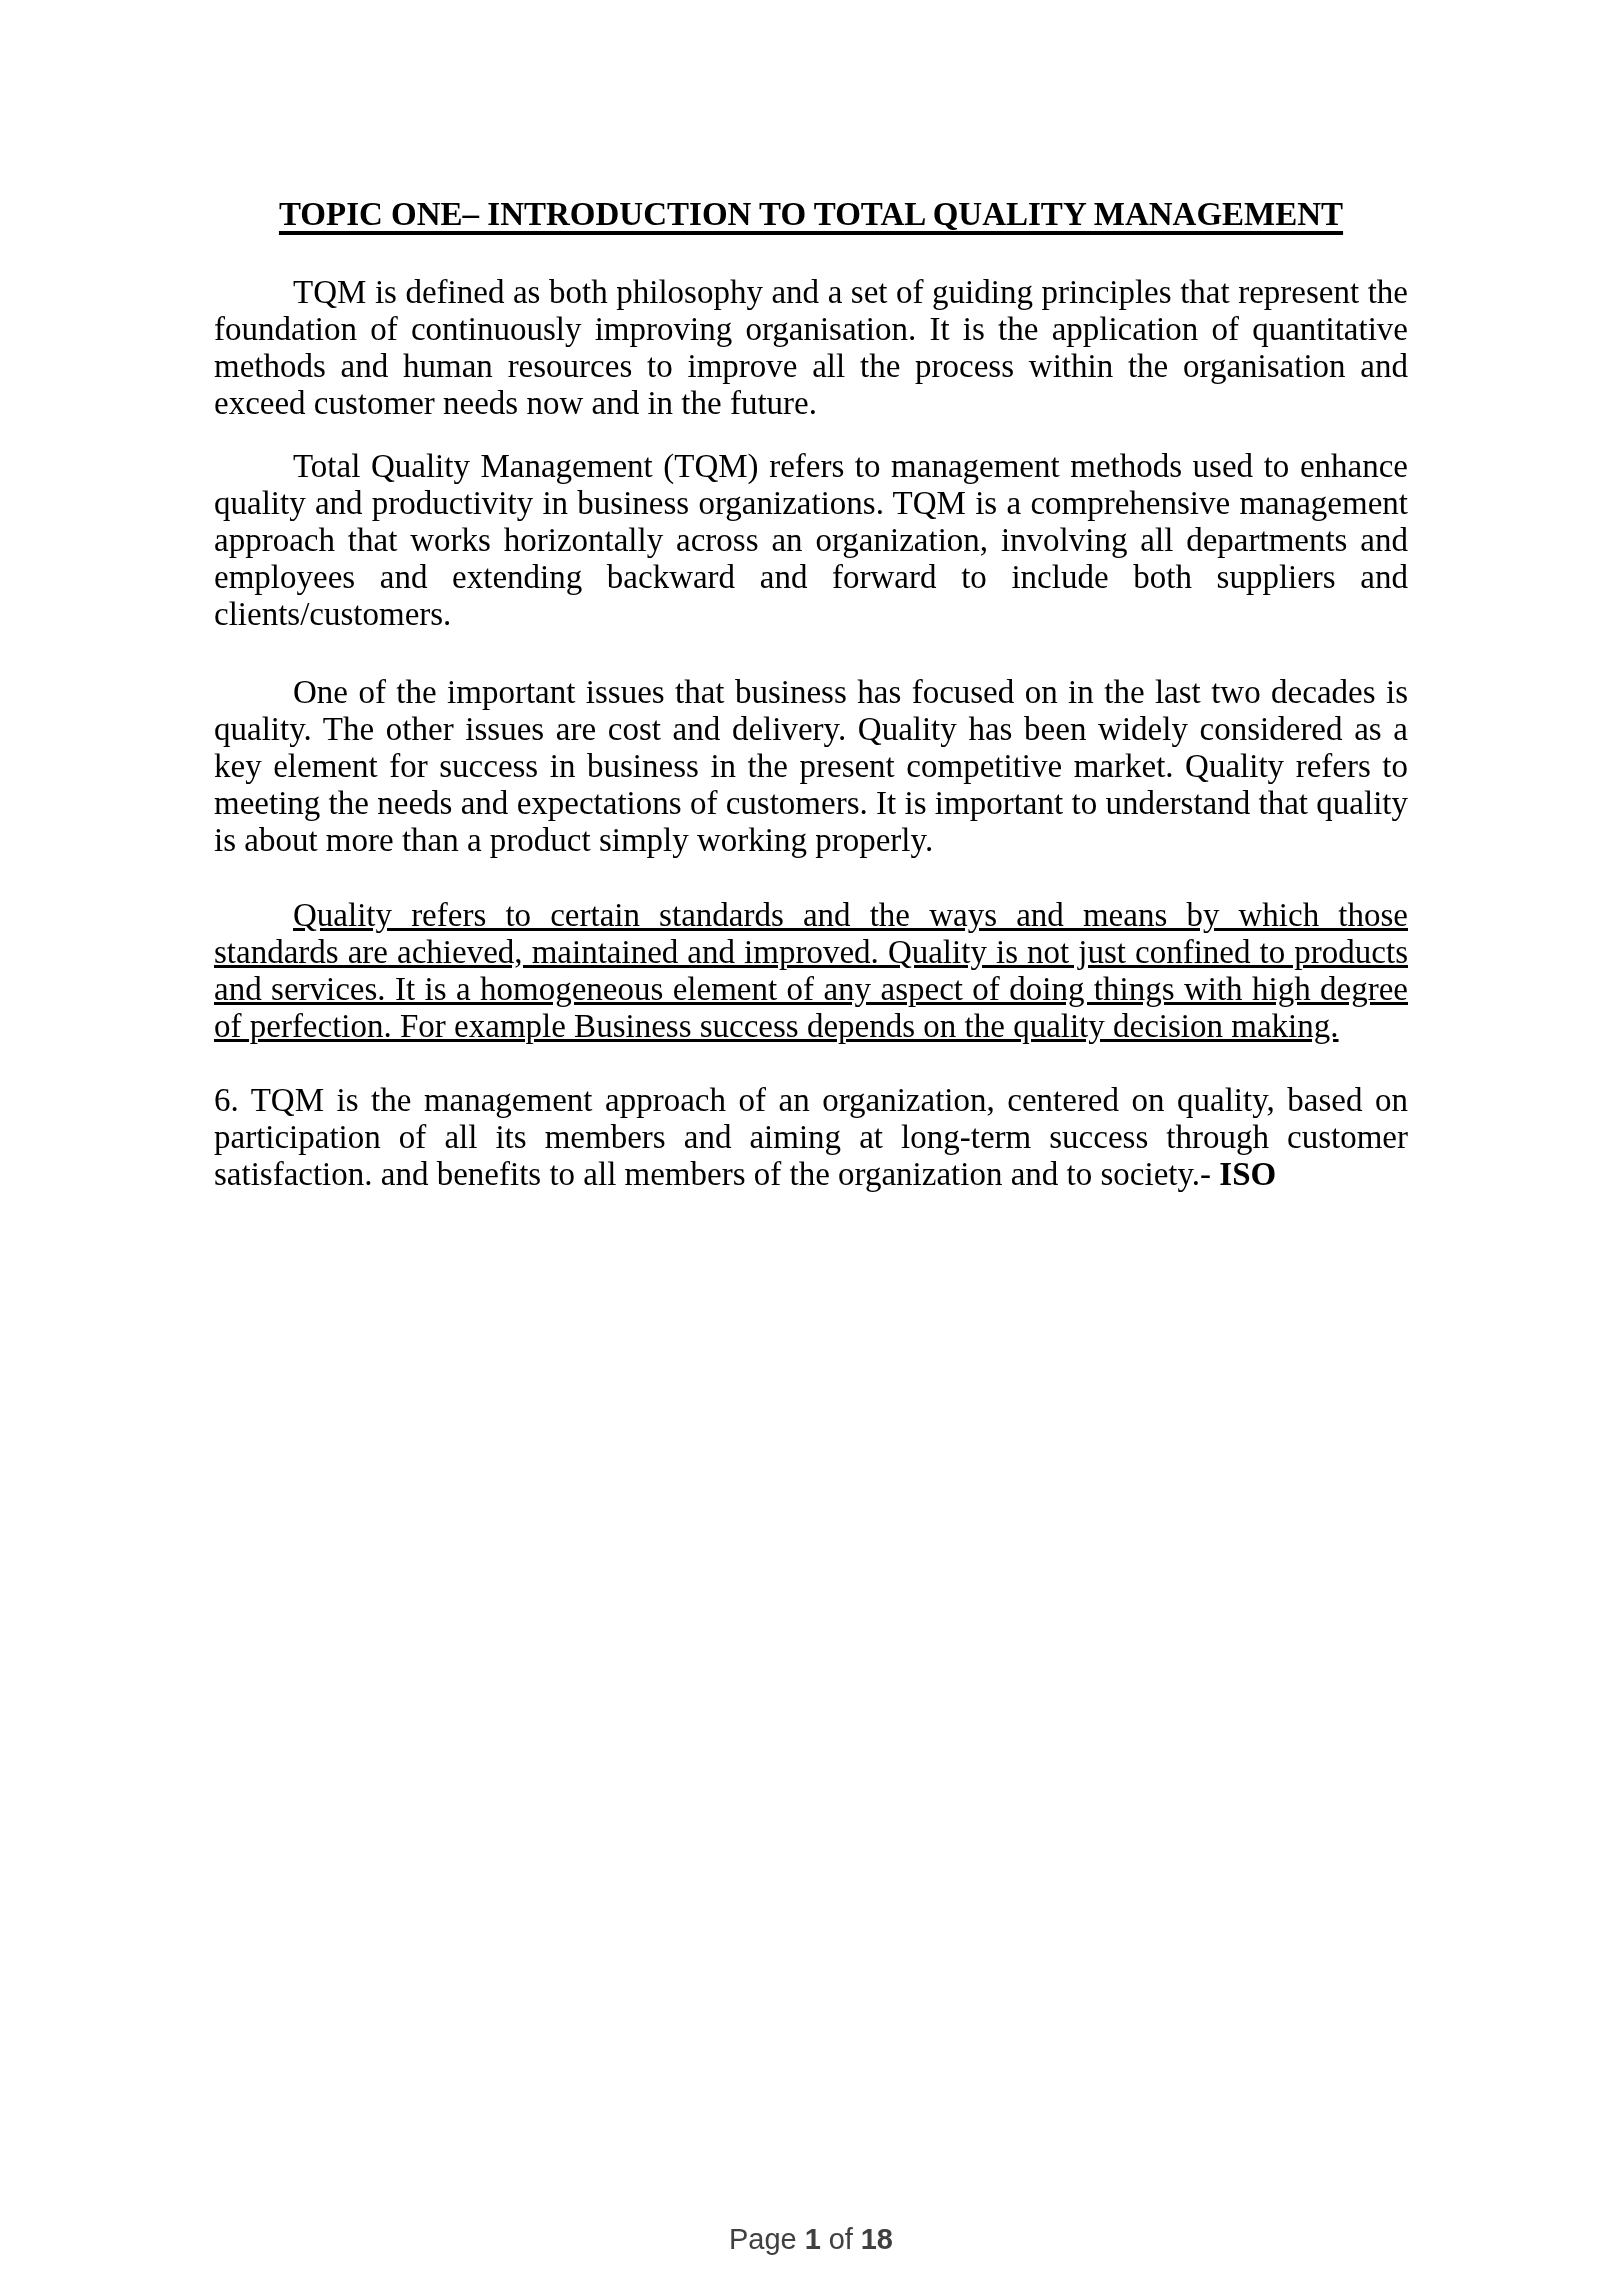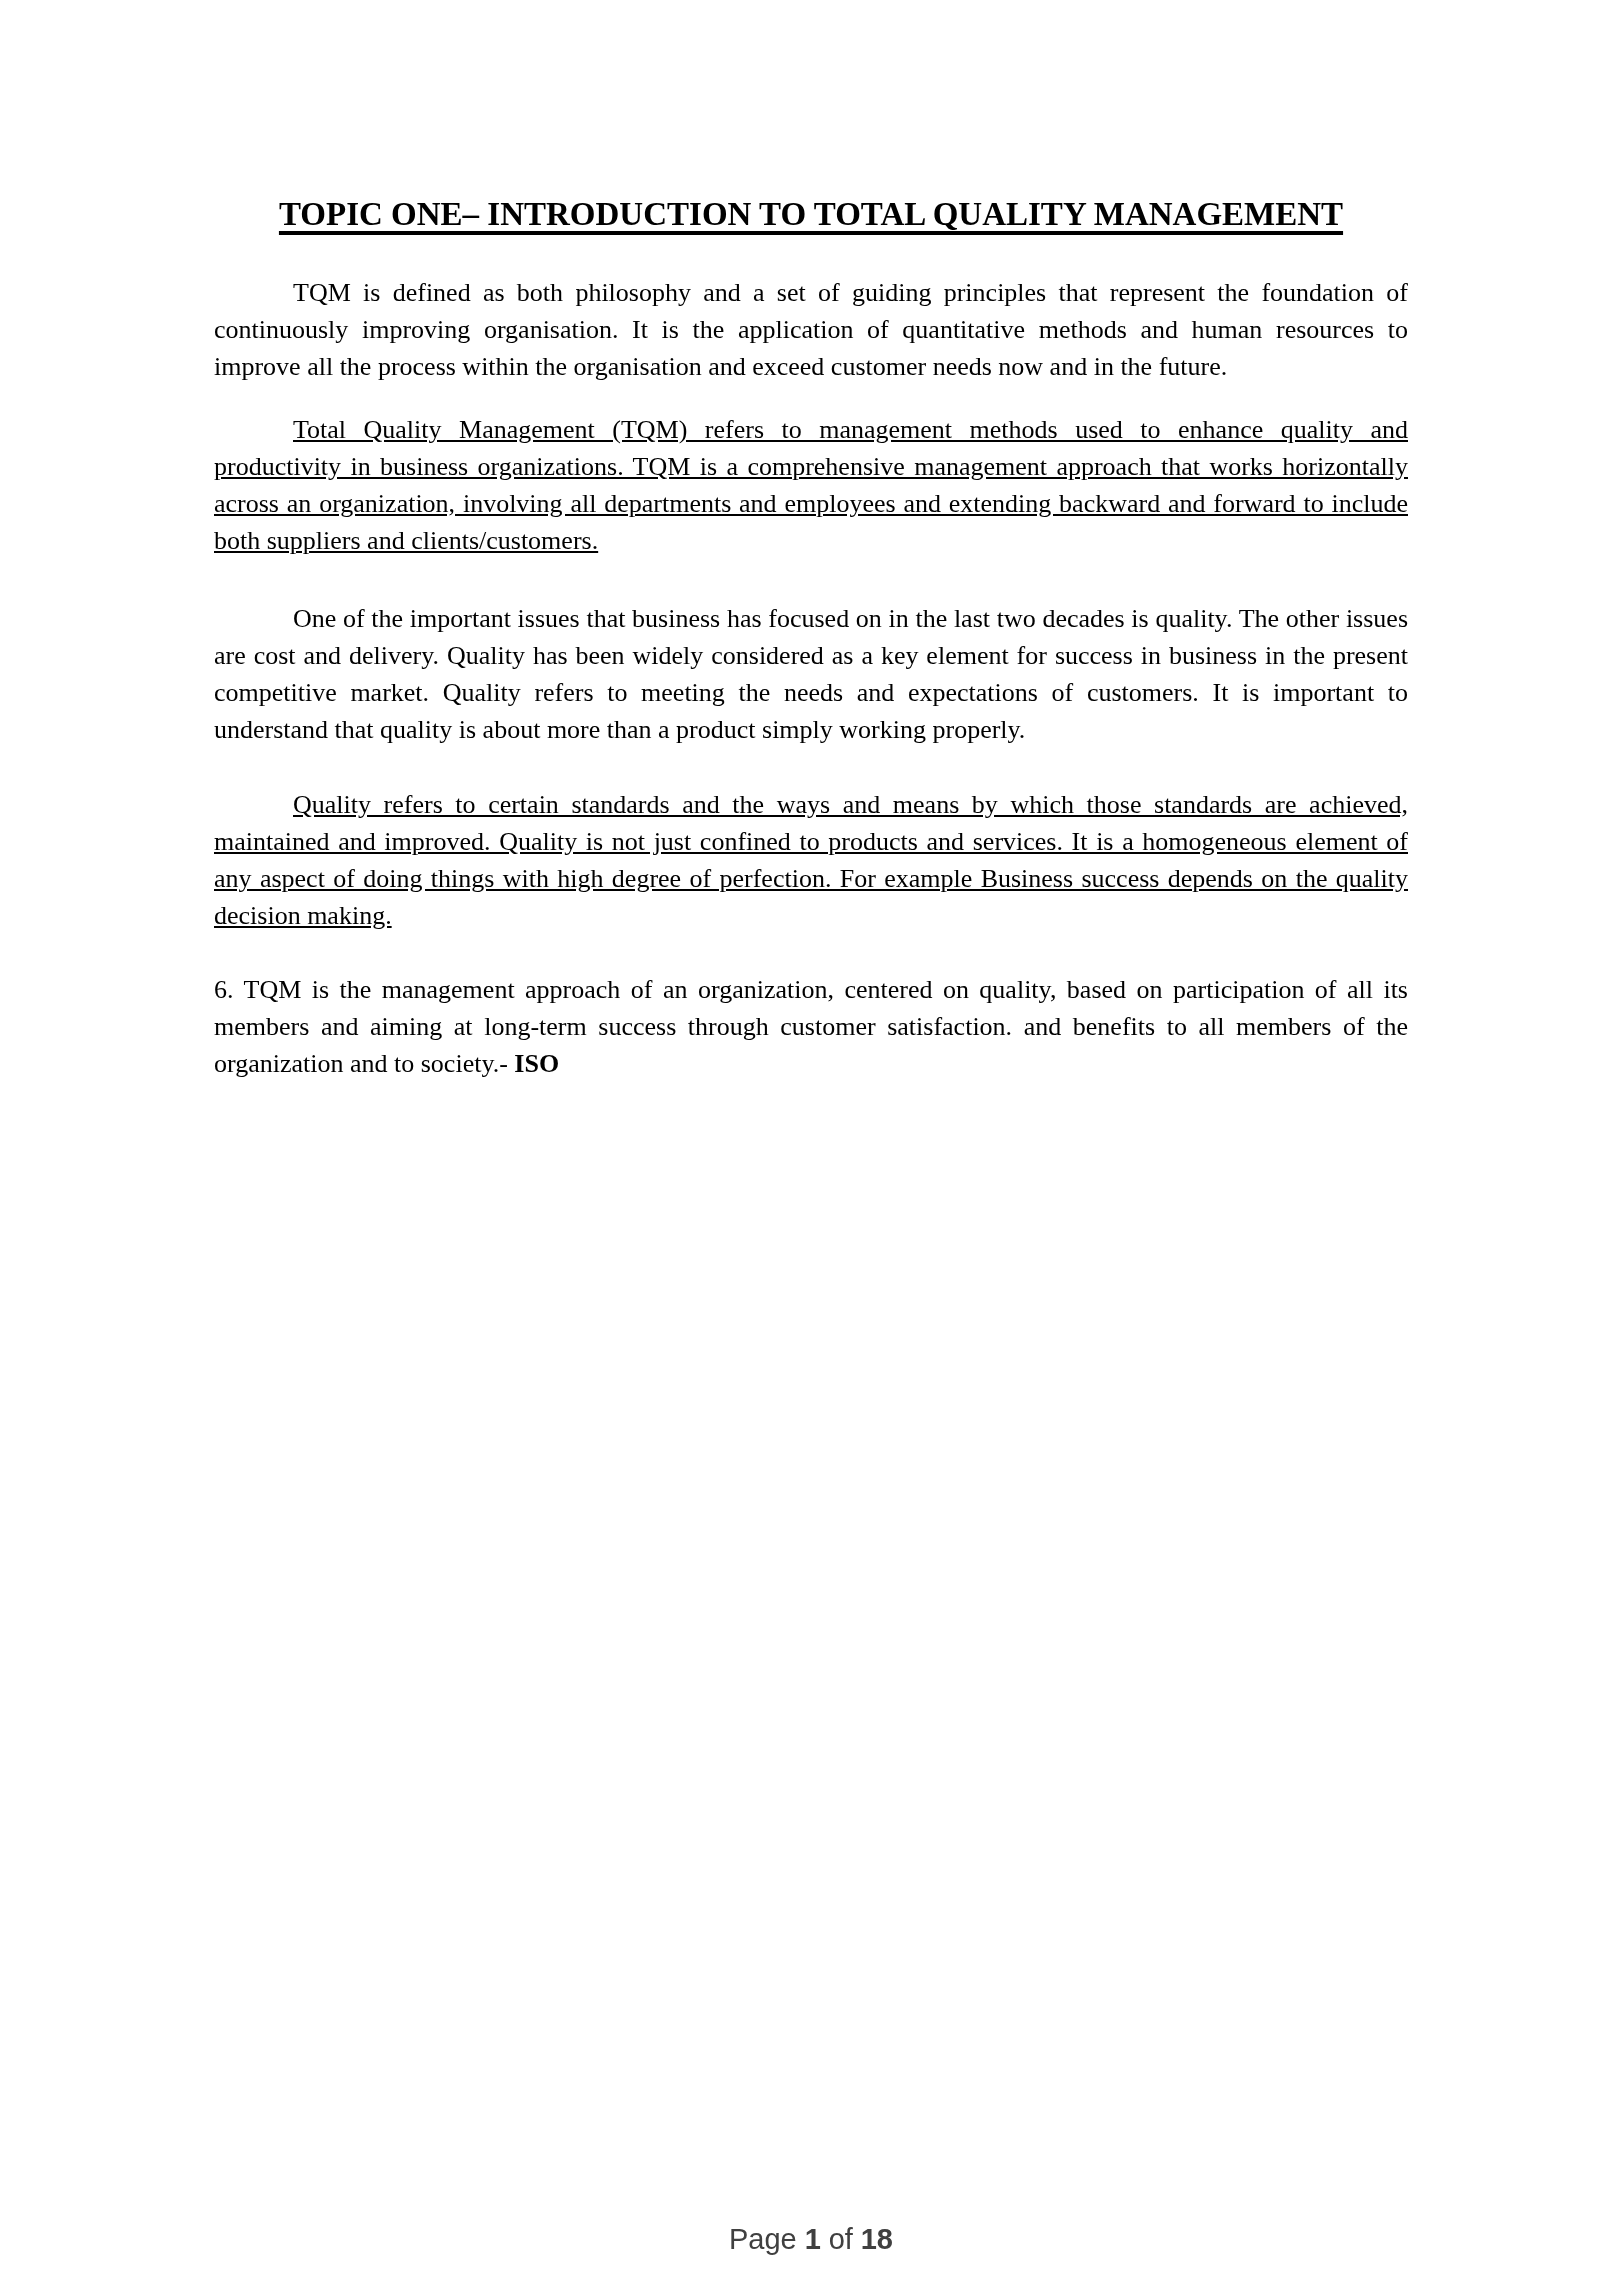--- a/index.html
+++ b/index.html
@@ -29,31 +29,31 @@
     text-underline-offset: 5.9px;
     margin: 0 0 41px 0;
   }
   .heading {
     font-size: 33px;
     font-weight: bold;
     line-height: 37px;
     margin: 0;
   }
   .para {
-    font-size: 26px;
+    font-size: 33px;
     line-height: 37px;
     text-align: justify;
     text-justify: inter-word;
     margin: 0;
   }
   .indent { text-indent: 79px; }
   .bold { font-weight: bold; }
   .mb-intro { margin-bottom: 26px; }
   .mb-h1    { margin-bottom: 39px; }
-  .mb-p2    { margin-bottom: 41px; text-decoration: underline; }
+  .mb-p2    { margin-bottom: 41px; }
   .mb-p3    { margin-bottom: 38px; }
   .mb-p4    { margin-bottom: 37px; text-decoration: underline; }
   .mb-0     { margin-bottom: 0; }
   .footer {
     position: absolute;
     top: 2224px;
     left: 0;
     width: 100%;
     display: flex;
     justify-content: center;

